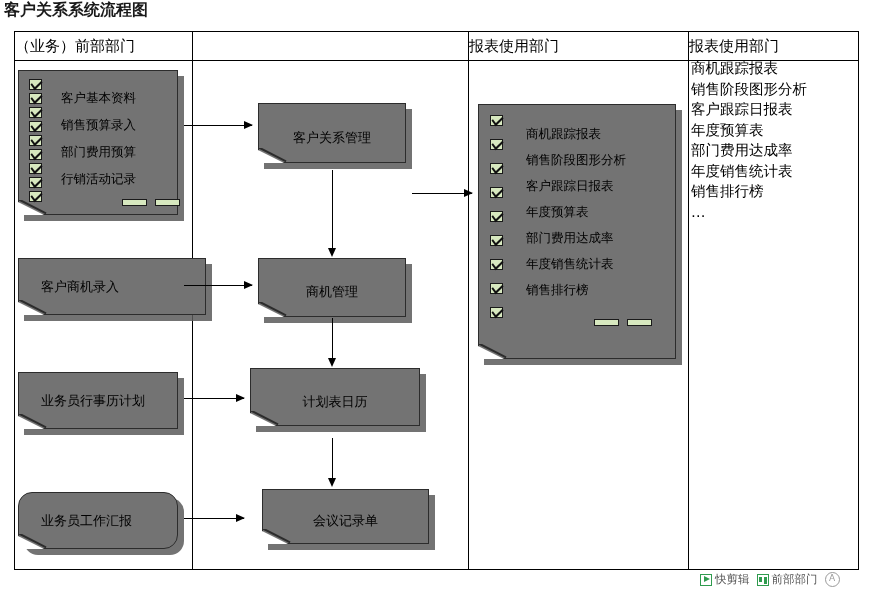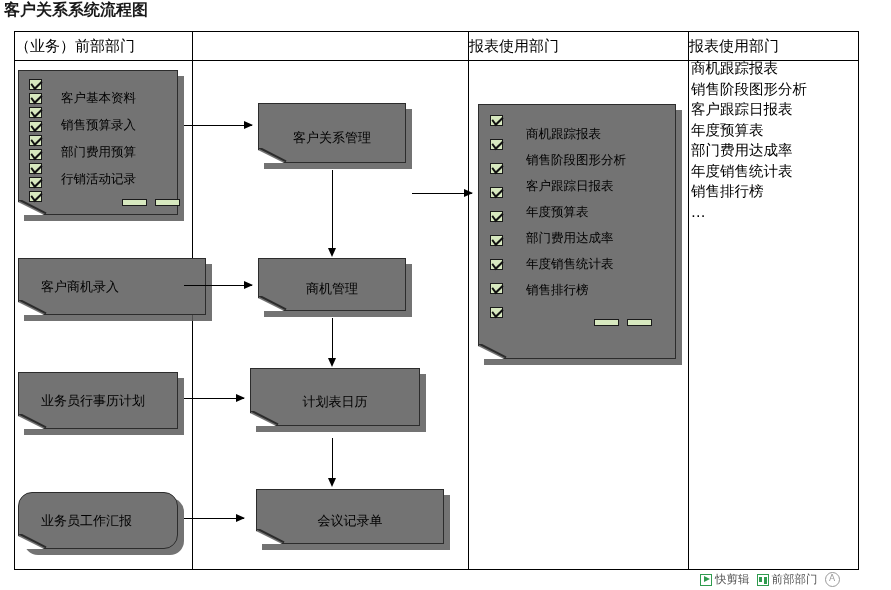--- a/index.html
+++ b/index.html
@@ -200,33 +200,33 @@
   <div class="fold"></div>
   <div class="foldline"></div>
 </div>
 
 <div class="docbox" style="left:258px;top:103px;width:148px;height:60px;">
   <div class="boxlabel center">客户关系管理</div>
   <div class="fold"></div>
   <div class="foldline"></div>
 </div>
 
-<div class="docbox" style="left:258px;top:258px;width:148px;height:53px;">
+<div class="docbox" style="left:258px;top:258px;width:148px;height:59px;">
   <div class="boxlabel center">商机管理</div>
   <div class="fold"></div>
   <div class="foldline"></div>
 </div>
 
 <div class="docbox" style="left:250px;top:368px;width:170px;height:58px;">
   <div class="boxlabel center">计划表日历</div>
   <div class="fold"></div>
   <div class="foldline"></div>
 </div>
 
-<div class="docbox" style="left:256px;top:489px;width:188px;height:55px;">
+<div class="docbox" style="left:262px;top:489px;width:167px;height:55px;">
   <div class="boxlabel center">会议记录单</div>
   <div class="fold"></div>
   <div class="foldline"></div>
 </div>
 
 <div class="docbox" style="left:478px;top:104px;width:198px;height:255px;">
   <div class="checkcol" style="left:11px;top:10px;">
     <div class="chk" style="margin-bottom:13px;"></div>
     <div class="chk" style="margin-bottom:13px;"></div>
     <div class="chk" style="margin-bottom:13px;"></div>

